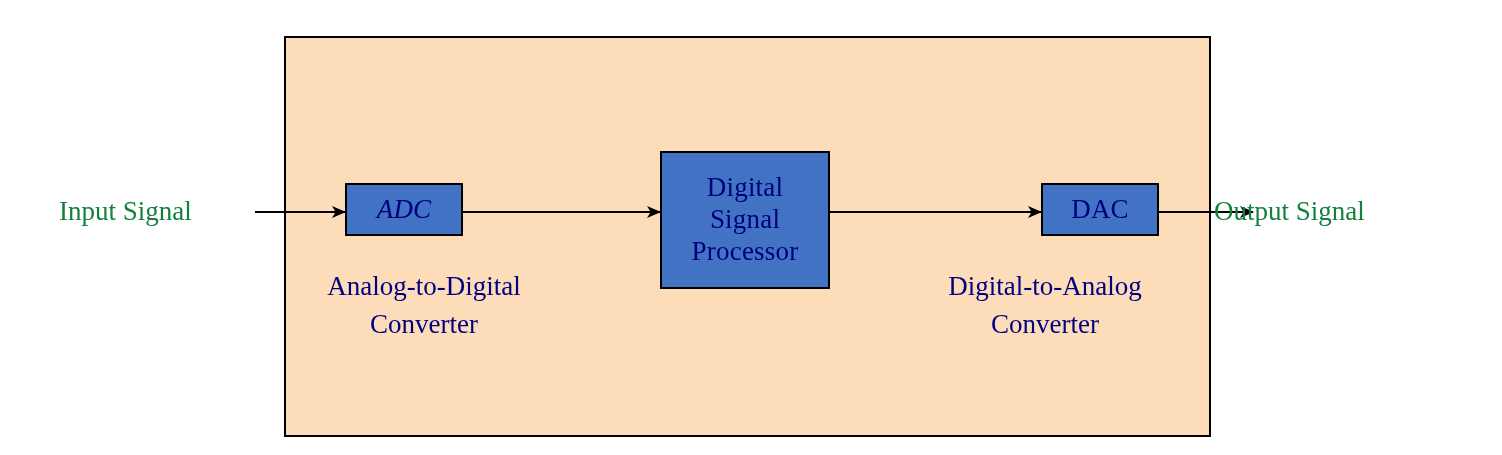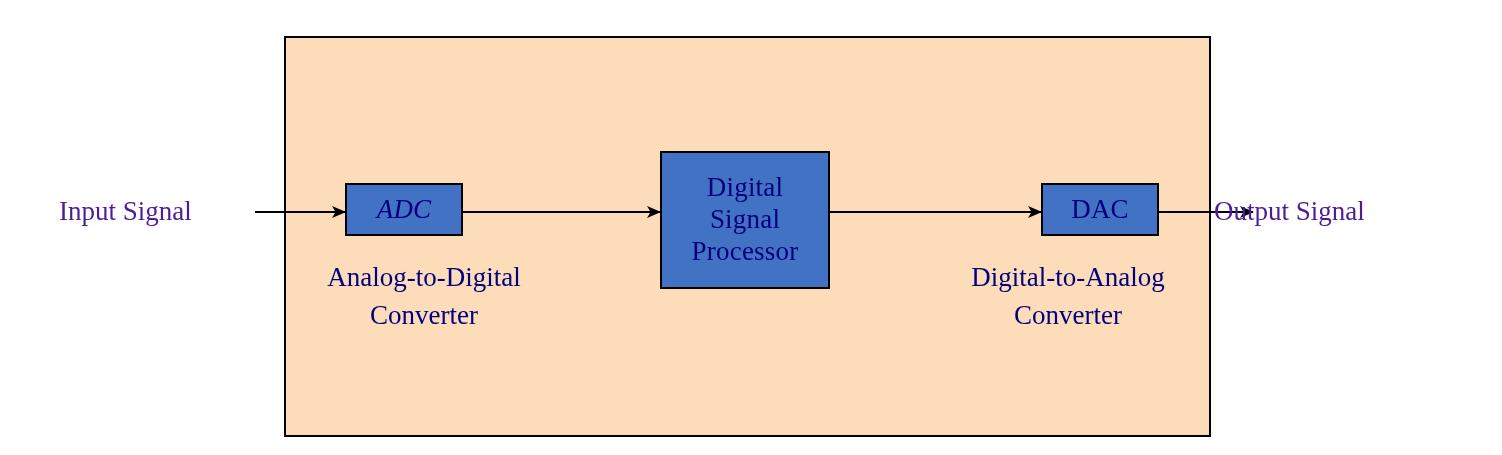--- a/index.html
+++ b/index.html
@@ -86,38 +86,39 @@
   }
 
   
   .caption {
     position: absolute;
     color: #00007f;
     font-size: 27px;
     line-height: 1.42;
     text-align: center;
     white-space: pre-line;
+    margin-top: 9px;
   }
 
   #caption-adc {
     left: 274px;
     top: 258px;
     width: 300px;
   }
 
   #caption-dac {
-    left: 918px;
+    left: 895px;
     top: 258px;
     width: 300px;
   }
 
   
   .terminal-label {
     position: absolute;
-    color: #4c1d95;
+    color: #15803d;
     font-size: 27px;
     line-height: 1;
     white-space: nowrap;
   }
 
   #label-input {
     left: 59px;
     top: 198px;
   }
 

